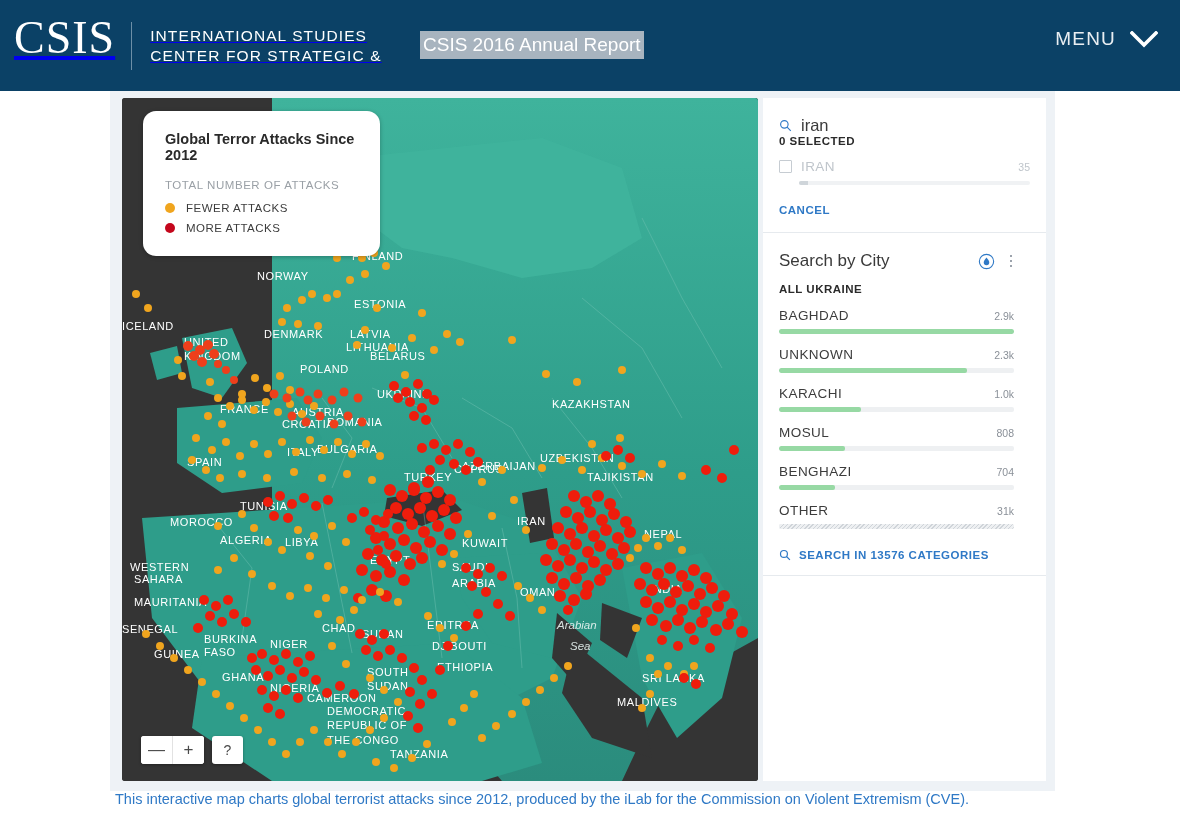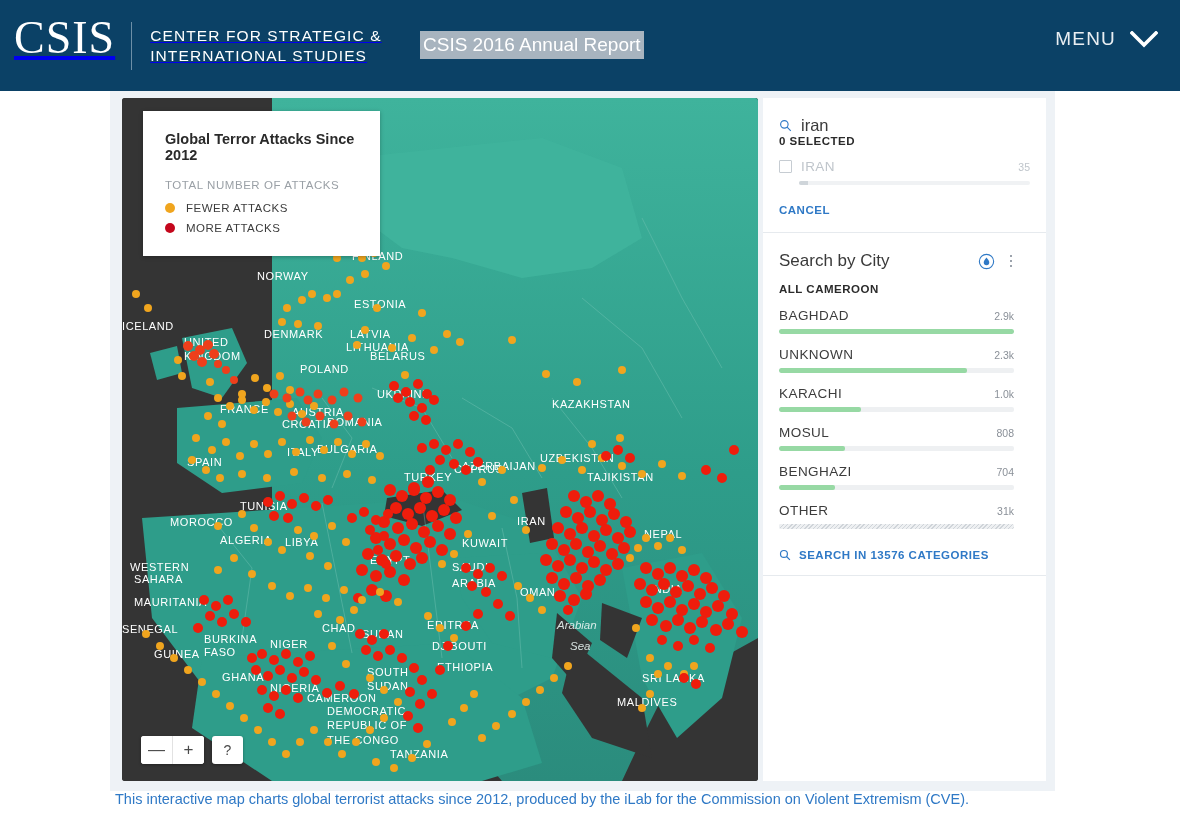--- a/index.html
+++ b/index.html
@@ -56,21 +56,21 @@
   }
 
   
   .map{
     position:absolute;left:12px;top:7px;width:636px;height:683px;
     background:#343434;border-radius:3px;overflow:hidden;
   }
   .map-canvas{position:absolute;inset:0;}
   .legend{
     position:absolute;left:21px;top:13px;width:237px;
-    background:#ffffff;border-radius:0;
+    background:#ffffff;border-radius:13px;
     box-shadow:0 1px 4px rgba(0,0,0,.28);
     padding:20px 22px 22px 22px;box-sizing:border-box;
   }
   .legend-title{
     color:#2a2a2a;font-size:14.5px;font-weight:bold;margin-bottom:16px;
   }
   .legend-sub{
     color:#9aa0a6;font-size:11.5px;letter-spacing:.55px;margin-bottom:11px;
   }
   .legend-row{display:flex;align-items:center;margin-bottom:8px;}
@@ -158,22 +158,22 @@
   }
 </style>
 </head>
 <body>
 
 <div class="site-header">
   <a class="brand" href="#">
     <span class="brand-csis">CSIS</span>
     <span class="brand-rule"></span>
     <span class="brand-sub">
+      <span>INTERNATIONAL STUDIES</span>
       <span>CENTER FOR STRATEGIC &amp;</span>
-      <span>INTERNATIONAL STUDIES</span>
     </span>
   </a>
 
   <div class="header-title">CSIS 2016 Annual Report</div>
 
   <div class="menu-wrap">
     <span class="menu-label">MENU</span>
     <svg class="chev" width="28" height="17" viewBox="0 0 28 17">
       <path d="M2 2 L14 14 L26 2" stroke="#ffffff" stroke-width="3.6" fill="none" stroke-linecap="square"></path>
     </svg>
@@ -833,21 +833,21 @@
             <svg class="icon-circle" width="17" height="17" viewBox="0 0 20 20">
               <circle cx="10" cy="10" r="8.4" fill="none" stroke="#2f79c6" stroke-width="1.3"></circle>
               <path d="M10 5.2 C12.6 8.2 13.2 9.6 13.2 11.1 A3.2 3.2 0 0 1 6.8 11.1 C6.8 9.6 7.4 8.2 10 5.2 Z" fill="#2f79c6"></path>
             </svg>
             <span class="kebab">
               <i></i>
               <i></i>
               <i></i>
             </span>
           </div>
-          <div class="all-selected">ALL CAMEROON</div>
+          <div class="all-selected">ALL UKRAINE</div>
 
           <div class="city-row">
             <div class="city-row-head">
               <span class="city-name">BAGHDAD</span>
               <span class="city-val">2.9k</span>
             </div>
             <div class="city-bar">
                 <i style="width:100%"></i>
               </div>
           </div>

